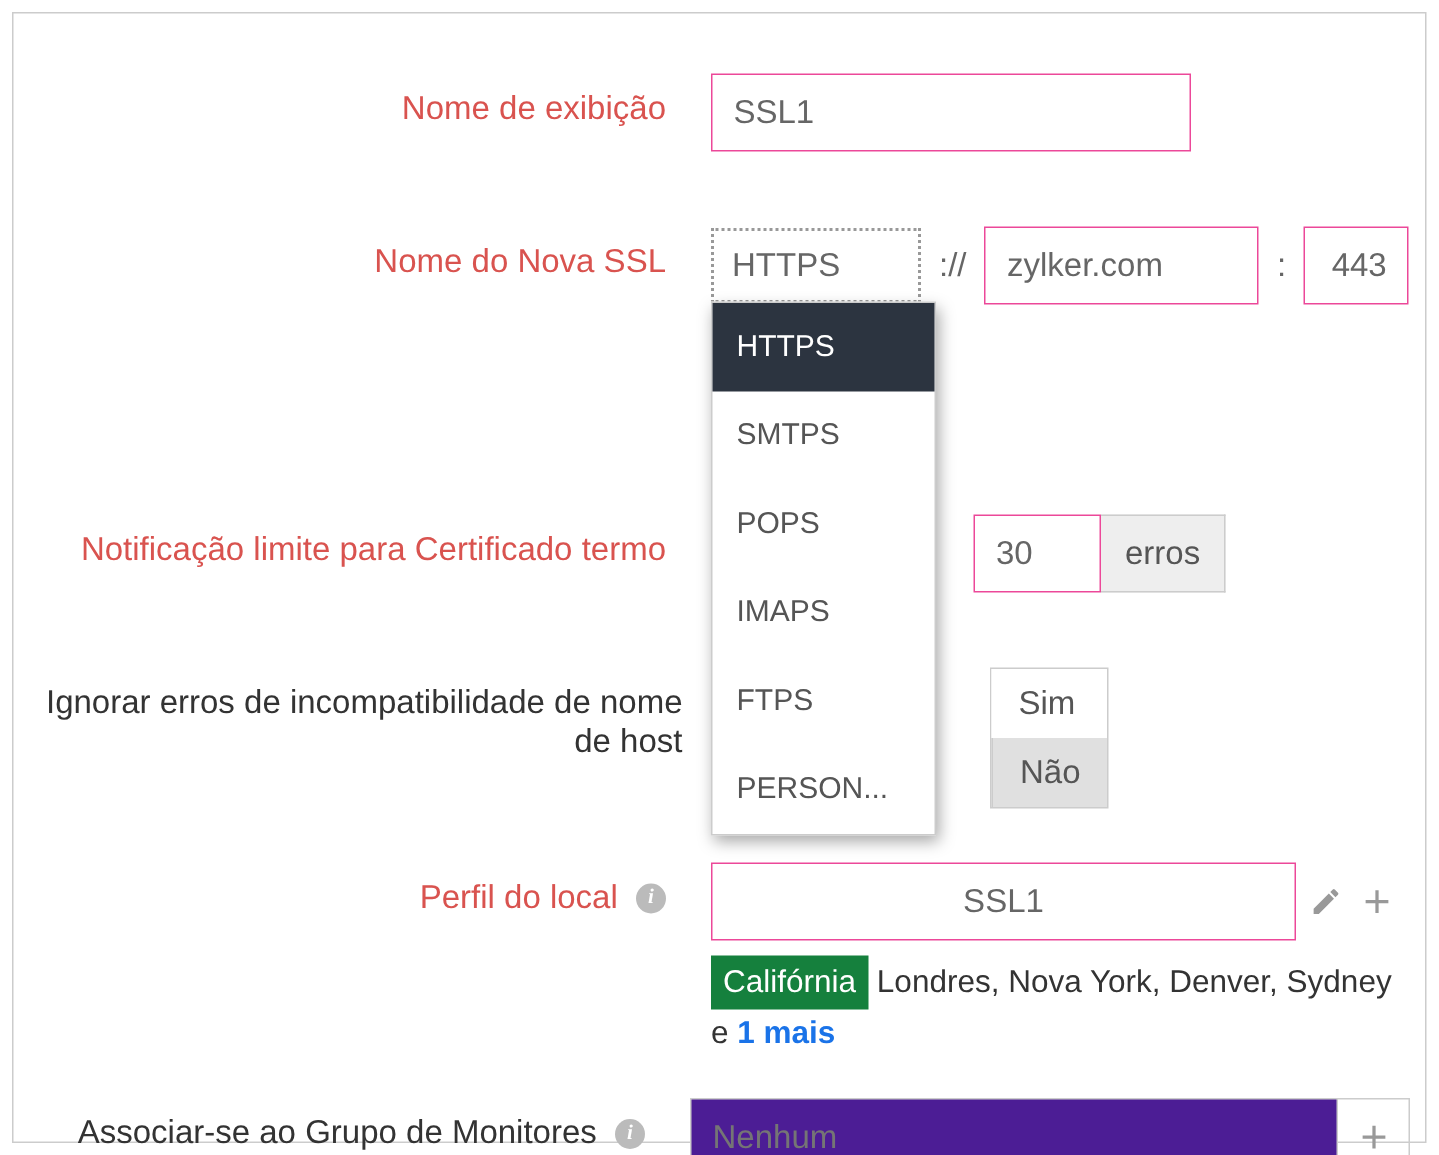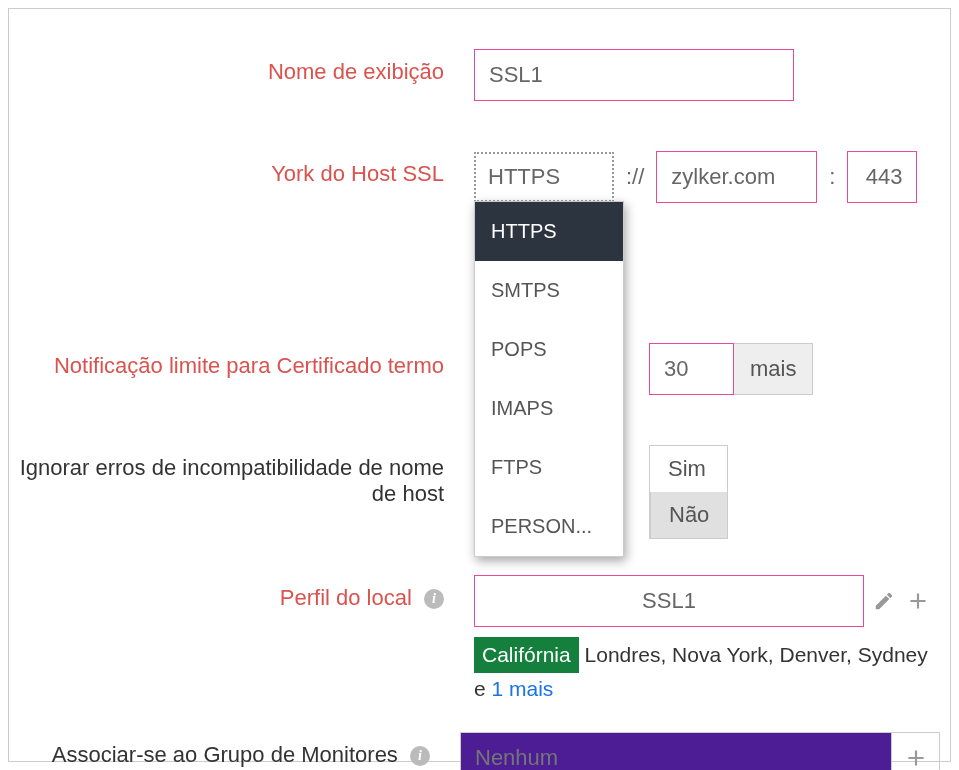--- a/index.html
+++ b/index.html
@@ -53,21 +53,21 @@
     }
     .input-display-name {
       width: 320px;
     }
     .input-protocol {
       width: 140px;
       border: 2px dotted #999;
       padding: 10px 12px;
     }
     .input-hostname {
-      width: 161px;
+      width: 183px;
     }
     .input-port {
       width: 70px;
       text-align: right;
     }
     .input-days {
       width: 85px;
     }
     .sep-text {
       font-size: 22px;
@@ -163,21 +163,21 @@
       line-height: 1.5;
     }
     .tag-primary {
       background: #15803d;
       color: #fff;
       padding: 2px 8px;
       display: inline-block;
     }
     .more-link {
       color: #1a73e8;
-      font-weight: normal;
+      font-weight: bold;
       cursor: pointer;
     }
     .group-input-wrap {
       display: flex;
       align-items: stretch;
       width: 480px;
     }
     .group-input {
       flex: 1;
       border: 1px solid #ccc;
@@ -190,21 +190,21 @@
       border: 1px solid #ccc;
       border-left: none;
       width: 48px;
       display: flex;
       align-items: center;
       justify-content: center;
       color: #999;
       font-size: 28px;
       cursor: pointer;
     }
-    .row-ignore { margin-bottom: 36px; }
+    .row-ignore { margin-bottom: 36px; margin-left: 11px; }
     .row-profile { margin-bottom: 50px; }
     .row-notify .input-col,
     .row-ignore .input-col {
       padding-left: 175px;
       align-items: center;
     }
     .row-profile .input-col {
       align-items: center;
     }
     svg { display: block; }
@@ -215,21 +215,21 @@
 <div class="container">
 
   <div class="form-row">
     <div class="label-col label-red">Nome de exibição</div>
     <div class="input-col">
       <input class="text-input input-display-name" type="text" value="SSL1" style="">
     </div>
   </div>
 
   <div class="form-row" style="margin-bottom: 140px;">
-    <div class="label-col label-red">York do Host SSL</div>
+    <div class="label-col label-red">Nome do Nova SSL</div>
     <div class="input-col">
       <div class="text-input input-protocol">HTTPS</div>
       <span class="sep-text">://</span>
       <input class="text-input input-hostname" type="text" value="zylker.com" style="">
       <span class="sep-text">:</span>
       <input class="text-input input-port" type="text" value="443" style="">
     </div>
   </div>
 
   <div class="dropdown">
@@ -239,21 +239,21 @@
     <div class="dropdown-item">IMAPS</div>
     <div class="dropdown-item">FTPS</div>
     <div class="dropdown-item">PERSON...</div>
   </div>
 
   <div class="form-row row-notify">
     <div class="label-col label-red">Notificação limite para Certificado termo</div>
     <div class="input-col">
       <div style="display:flex;">
         <input class="text-input input-days" type="text" value="30" style="">
-        <div class="addon">mais</div>
+        <div class="addon">erros</div>
       </div>
     </div>
   </div>
 
   <div class="form-row row-ignore">
     <div class="label-col label-black">Ignorar erros de incompatibilidade de nome de host</div>
     <div class="input-col">
       <div class="toggle-group">
         <div class="toggle-btn">Sim</div>
         <div class="toggle-btn active">Não</div>

